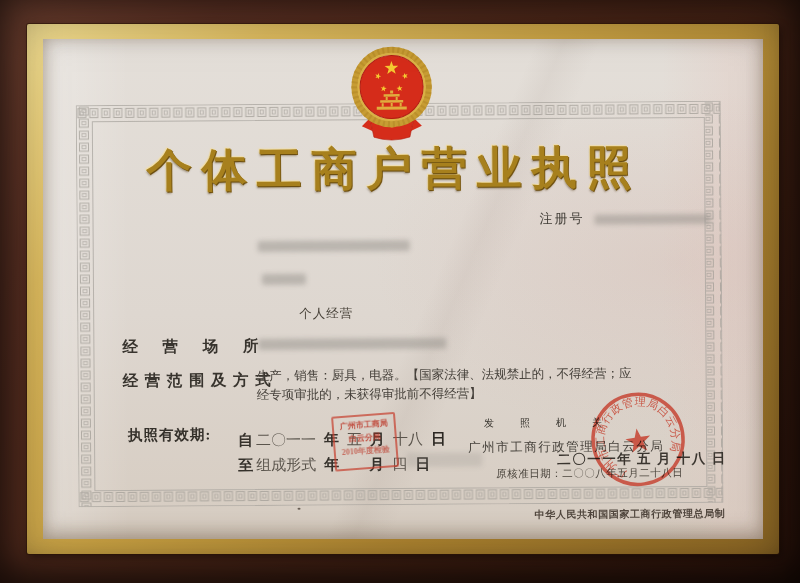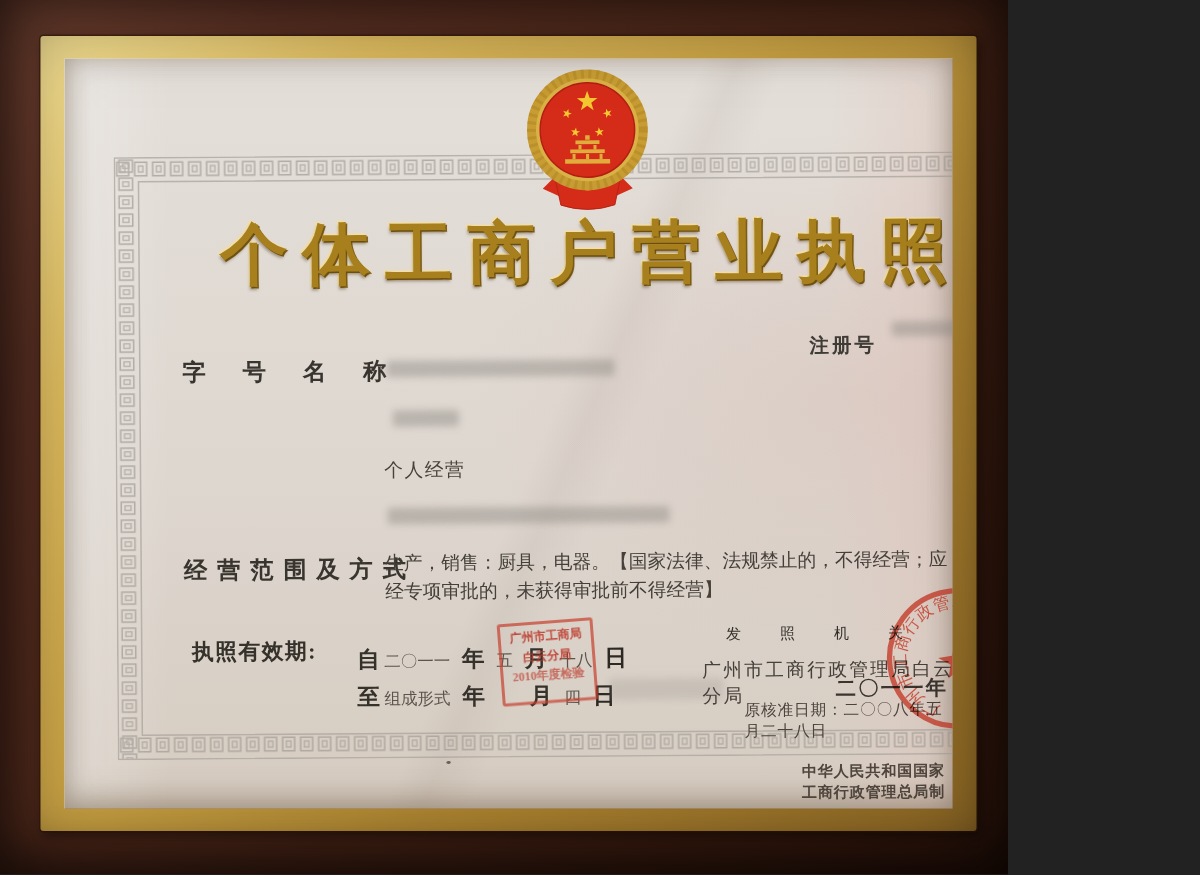--- a/index.html
+++ b/index.html
@@ -1,16 +1,16 @@
 <!DOCTYPE html>
 <html><head>
 <meta charset="utf-8">
 <style>
   html,body{margin:0;padding:0;background:#222;}
-  .scene{position:relative;width:672px;height:583px;overflow:hidden;
+  .scene{position:relative;width:800px;height:583px;overflow:hidden;
     background:linear-gradient(128deg,#6e4030 0%,#5a3023 18%,#4c2719 45%,#3a1c10 75%,#29120a 100%);
     font-family:"Liberation Serif", serif;}
   .scene::after{content:"";position:absolute;inset:0;pointer-events:none;
     box-shadow:inset 0 0 60px rgba(0,0,0,.55), inset 0 -10px 30px rgba(0,0,0,.5);}
   .gold-trim{position:absolute;left:27px;top:24px;right:21px;bottom:29px;border-radius:2px;
     background:linear-gradient(133deg,#f2de92 0%,#dcba5e 20%,#c69f42 45%,#aa812f 70%,#8a6524 100%);
     box-shadow:0 0 0 1px rgba(50,25,8,.6), 2px 3px 8px rgba(0,0,0,.45);}
   .paper{position:absolute;left:16px;top:15px;right:16px;bottom:15px;overflow:hidden;
     background:
       radial-gradient(ellipse 60% 50% at 88% 45%, rgba(205,160,150,.20), transparent 70%),
@@ -19,35 +19,35 @@
       linear-gradient(113deg, transparent 53%, rgba(120,100,90,.07) 56%, transparent 60%),
       linear-gradient(180deg,#e4dfd9 0%,#ded7d0 55%,#d6ccc1 100%);
     box-shadow:inset 0 0 16px rgba(120,95,70,.32), inset 0 -9px 16px rgba(120,95,70,.26);}
   .print{position:absolute;inset:0;transform:rotate(-0.4deg);transform-origin:50% 50%;}
   .band-svg{position:absolute;left:34px;top:64px;}
   .emblem{position:absolute;left:307px;top:7px;}
   .title{position:absolute;left:0;top:107px;width:704px;text-align:center;
     font-family:"Liberation Sans", sans-serif;font-weight:900;font-size:45px;line-height:1;
     letter-spacing:10px;color:#a7801d;
     text-shadow:0 2px 2px rgba(70,45,5,.42), 1px 1px 0 #84631a, -1px -1px 1px rgba(246,222,152,.8);}
-  .regno{position:absolute;left:497px;top:184px;font-size:13px;font-weight:700;
+  .regno{position:absolute;left:497px;top:172px;font-size:13px;font-weight:400;
     letter-spacing:2px;color:#3f3b35;text-align:right;}
   .flabel{display:inline-block;width:136px;text-align:justify;text-align-last:justify;
     text-justify:inter-character;font-size:15.5px;font-weight:600;color:#38342e;}
   .flabel--wide{width:148px;}
   .row{position:absolute;left:79px;white-space:nowrap;}
-  .fval{position:absolute;font-size:12.5px;color:#474138;letter-spacing:1px;}
+  .fval{position:absolute;font-size:12.5px;color:#474138;letter-spacing:1px;margin-left:43px;}
   .scope-val{position:absolute;left:213px;top:327px;width:442px;font-size:12.5px;
     line-height:19px;color:#45403a;}
   .redact{position:absolute;height:11px;background:#8e8a84;opacity:.45;
     filter:blur(2.5px);border-radius:2px;}
   .validity-label{position:absolute;left:84px;top:371px;font-size:14.5px;font-weight:600;
     color:#35312b;letter-spacing:1px;margin-top:14px;}
   .vline{position:absolute;left:194px;white-space:nowrap;color:#35312b;font-size:15px;font-weight:600;}
-  .vline .fill{font-size:11px;font-weight:400;color:#5a544c;margin:0 3px;}
+  .vline .fill{font-size:15px;font-weight:400;color:#5a544c;margin:0 3px;}
   .vline .unit{margin:0 5px;}
   .vline .dchar{font-weight:700;color:#2c2823;}
   .sq-stamp{position:absolute;left:289px;top:375px;width:64px;height:55px;box-sizing:border-box;
     border:2px solid rgba(198,62,45,.7);border-radius:2px;transform:rotate(-4deg);
     color:rgba(188,52,38,.88);font-size:8px;font-weight:700;line-height:1.6;text-align:center;
     padding-top:3px;filter:blur(.3px);}
   .issuer-label{position:absolute;left:440px;top:378px;width:118px;font-size:10px;font-weight:400;
     color:#33302a;text-align:justify;text-align-last:justify;text-justify:inter-character;}
   .issuer-name{position:absolute;left:424px;top:401px;font-size:12.5px;letter-spacing:1.5px;color:#45403a;}
   .issue-date{position:absolute;left:513px;top:413px;font-size:13.5px;letter-spacing:1.5px;
@@ -118,29 +118,29 @@
               <rect x="42" y="57" width="2" height="3.5"></rect>
               <rect x="51" y="57" width="2" height="3.5"></rect>
           </g>
         </svg>
 
         <div class="title">个体工商户营业执照</div>
 
         <div class="regno">注册号</div>
         <div class="redact" style="left:552px;top:177px;width:116px;height:10px;"></div>
 
-        <div class="row" style="top:198px">
-          <span class="flabel">字号名称</span>
-        </div>
         <div class="redact" style="left:215px;top:201px;width:152px;"></div>
 
         <div class="redact" style="left:219px;top:234px;width:44px;"></div>
 
         <div class="fval" style="left:213px;top:266px">个人经营</div>
 
+        <div class="row" style="top:296px">
+          <span class="flabel">经营场所</span>
+        </div>
         <div class="redact" style="left:215px;top:299px;width:188px;"></div>
 
         <div class="row" style="top:330px">
           <span class="flabel flabel--wide">经营范围及方式</span>
         </div>
         <div class="scope-val">
           <div>生产，销售：厨具，电器。【国家法律、法规禁止的，不得经营；应</div>
           <div>经专项审批的，未获得审批前不得经营】</div>
         </div>
 

